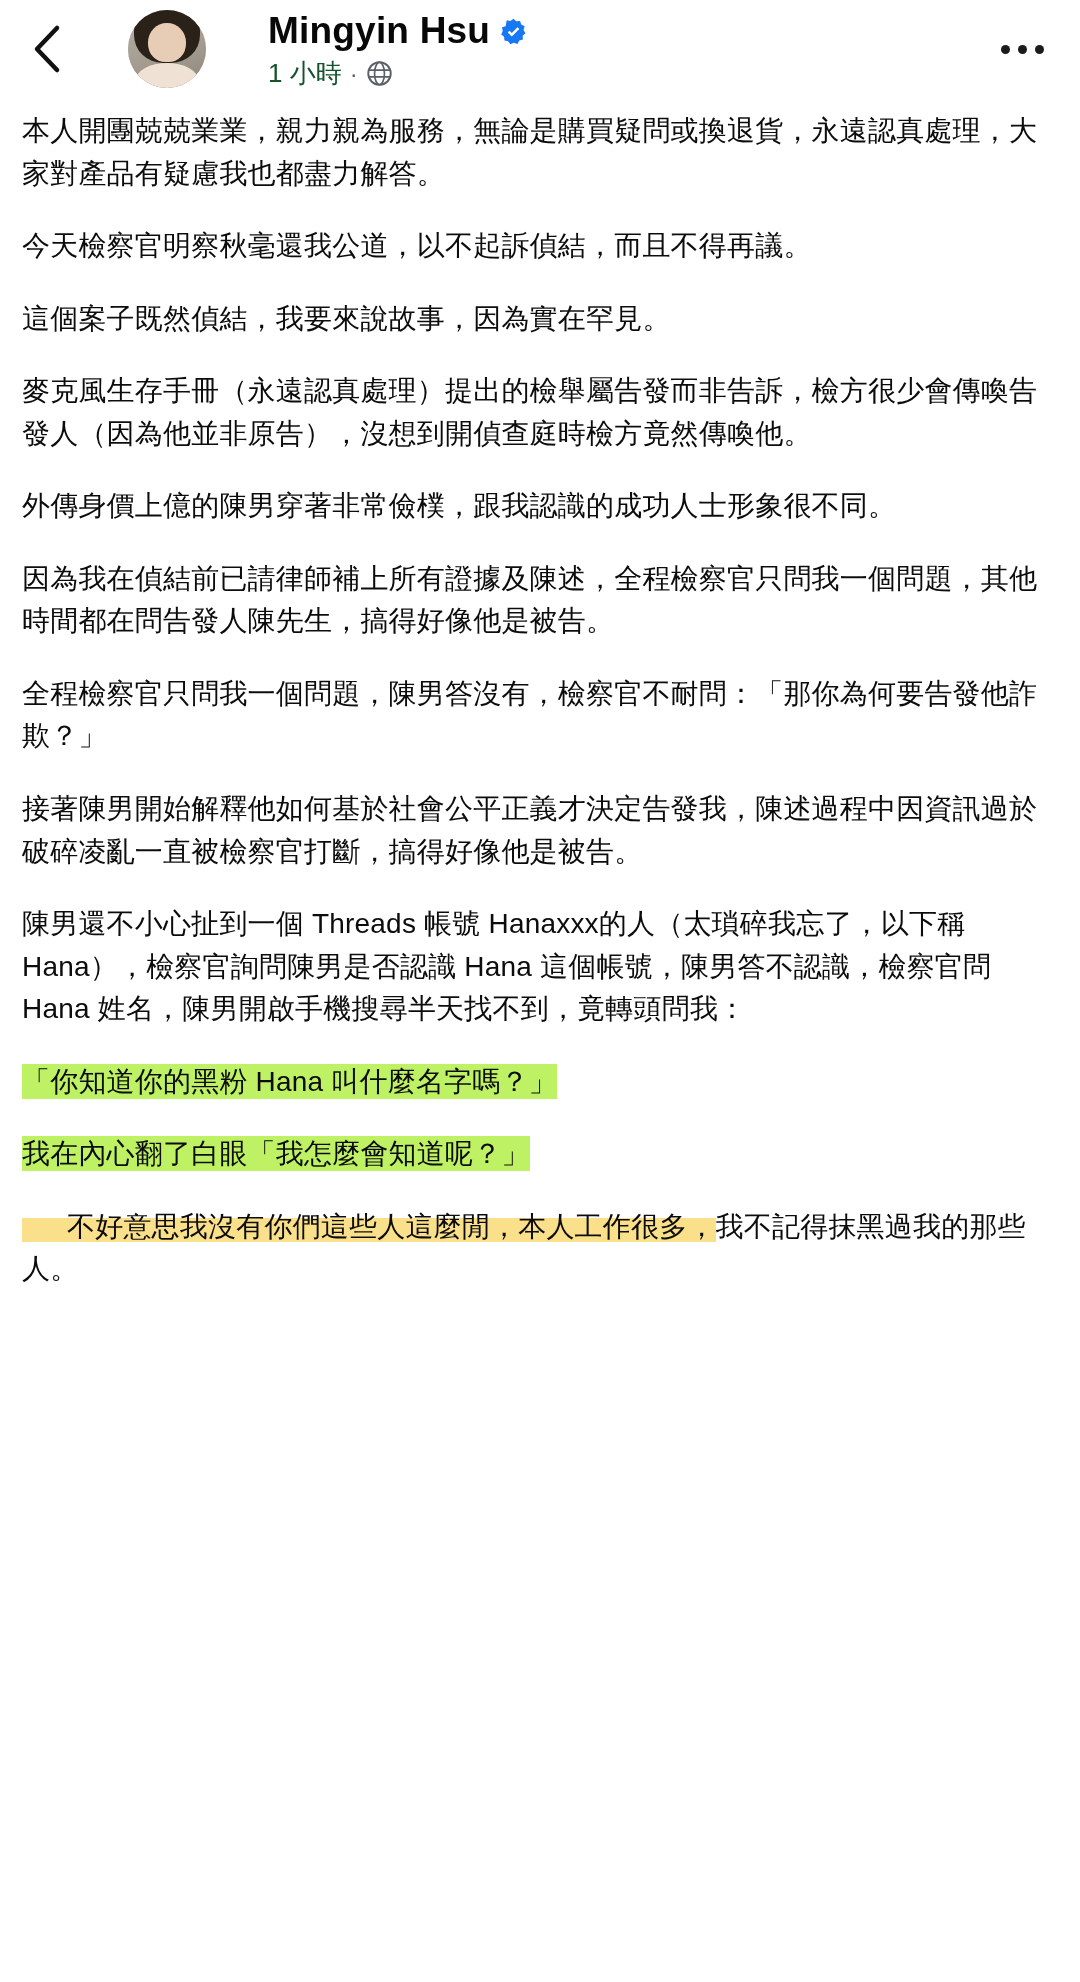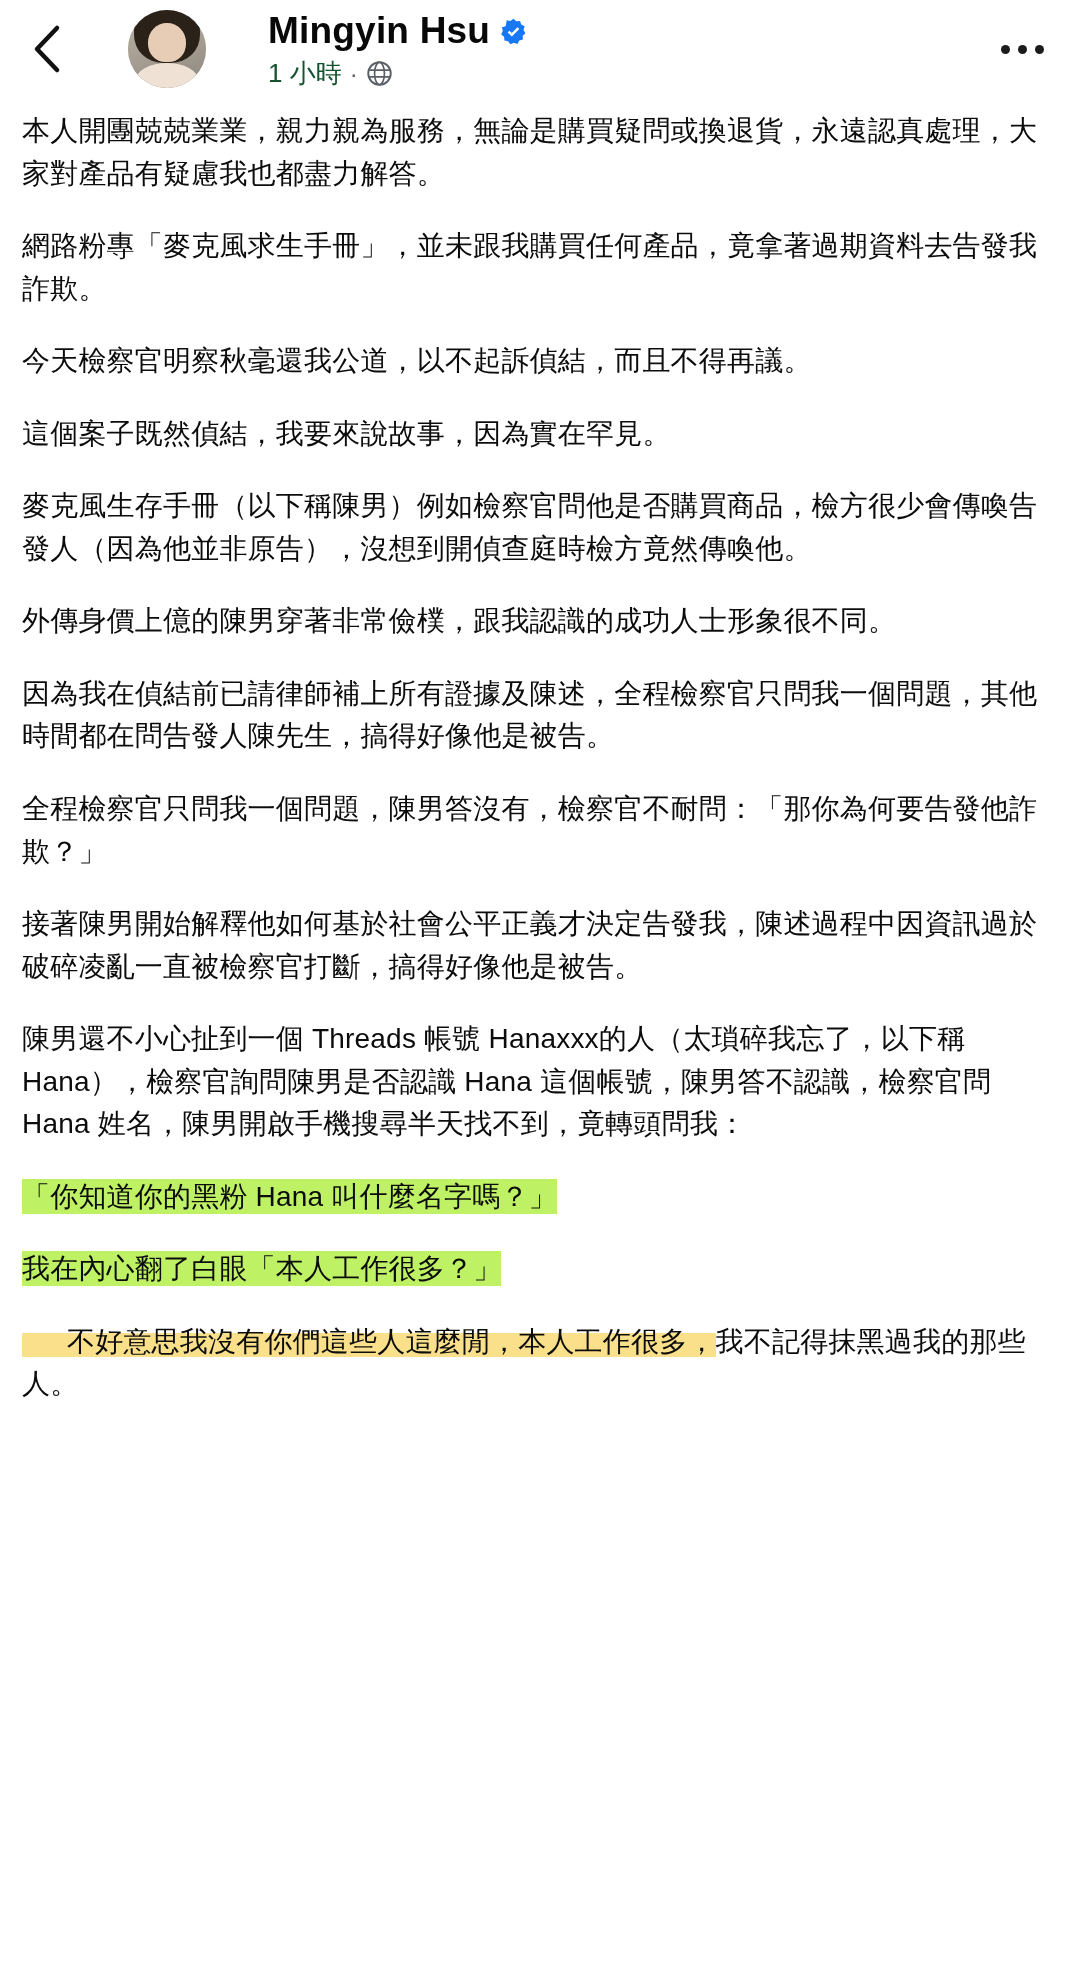--- a/index.html
+++ b/index.html
@@ -223,33 +223,32 @@
   <div class="more-btn">
     <span class="dot"></span>
     <span class="dot"></span>
     <span class="dot"></span>
   </div>
 </div>
 
 <div class="post-body">
 
   <p class="para">本人開團兢兢業業，親力親為服務，無論是購買疑問或換退貨，永遠認真處理，大家對產品有疑慮我也都盡力解答。</p>
-  <p class="para">網路粉專「麥克風求生手冊」，並未跟我購買任何產品，竟拿著過期資料去告發我詐欺。</p>
   <p class="para">今天檢察官明察秋毫還我公道，以不起訴偵結，而且不得再議。</p>
   <p class="para">這個案子既然偵結，我要來說故事，因為實在罕見。</p>
-  <p class="para">麥克風生存手冊（以下稱陳男）例如檢察官問他是否購買商品，檢方很少會傳喚告發人（因為他並非原告），沒想到開偵查庭時檢方竟然傳喚他。</p>
+  <p class="para">麥克風生存手冊（永遠認真處理）提出的檢舉屬告發而非告訴，檢方很少會傳喚告發人（因為他並非原告），沒想到開偵查庭時檢方竟然傳喚他。</p>
   <p class="para">外傳身價上億的陳男穿著非常儉樸，跟我認識的成功人士形象很不同。</p>
   <p class="para">因為我在偵結前已請律師補上所有證據及陳述，全程檢察官只問我一個問題，其他時間都在問告發人陳先生，搞得好像他是被告。</p>
   <p class="para">全程檢察官只問我一個問題，陳男答沒有，檢察官不耐問：「那你為何要告發他詐欺？」</p>
   <p class="para">接著陳男開始解釋他如何基於社會公平正義才決定告發我，陳述過程中因資訊過於破碎凌亂一直被檢察官打斷，搞得好像他是被告。</p>
   <p class="para">陳男還不小心扯到一個 Threads 帳號 Hanaxxx的人（太瑣碎我忘了，以下稱 Hana），檢察官詢問陳男是否認識 Hana 這個帳號，陳男答不認識，檢察官問 Hana 姓名，陳男開啟手機搜尋半天找不到，竟轉頭問我：</p>
 
   <p class="para">
     <span class="hl">「你知道你的黑粉 Hana 叫什麼名字嗎？」</span>
   </p>
 
   <p class="para">
-    <span class="hl">我在內心翻了白眼「本人工作很多？」</span>
+    <span class="hl">我在內心翻了白眼「我怎麼會知道呢？」</span>
   </p>
 
   <p class="para"><span class="hl-partial">不好意思我沒有你們這些人這麼閒，本人工作很多，</span><span>我不記得抹黑過我的那些人。</span></p>
 
 </div>
 
 </body></html>

